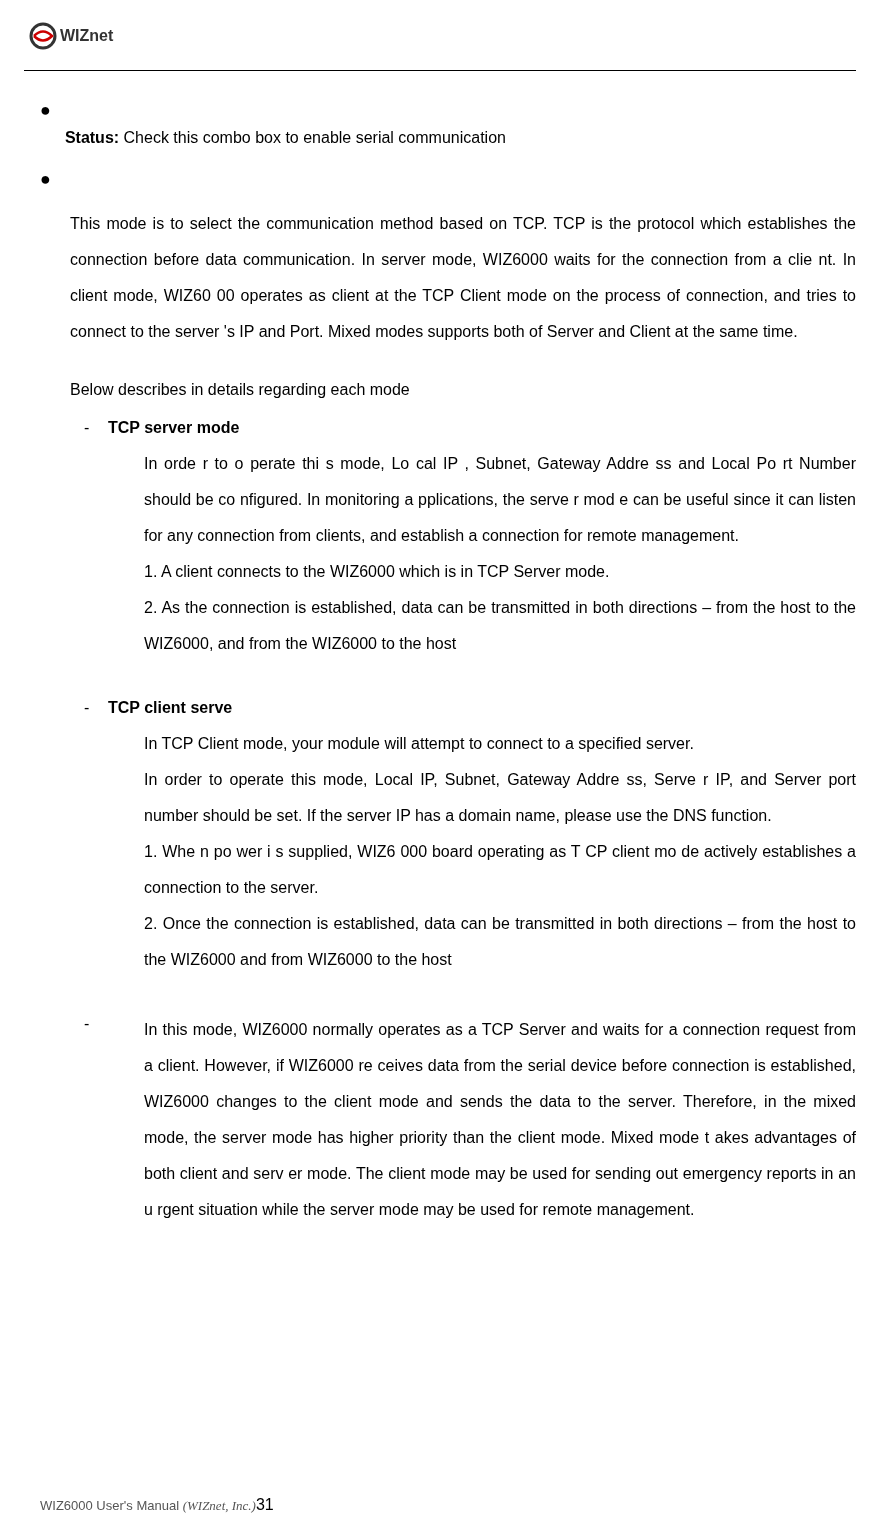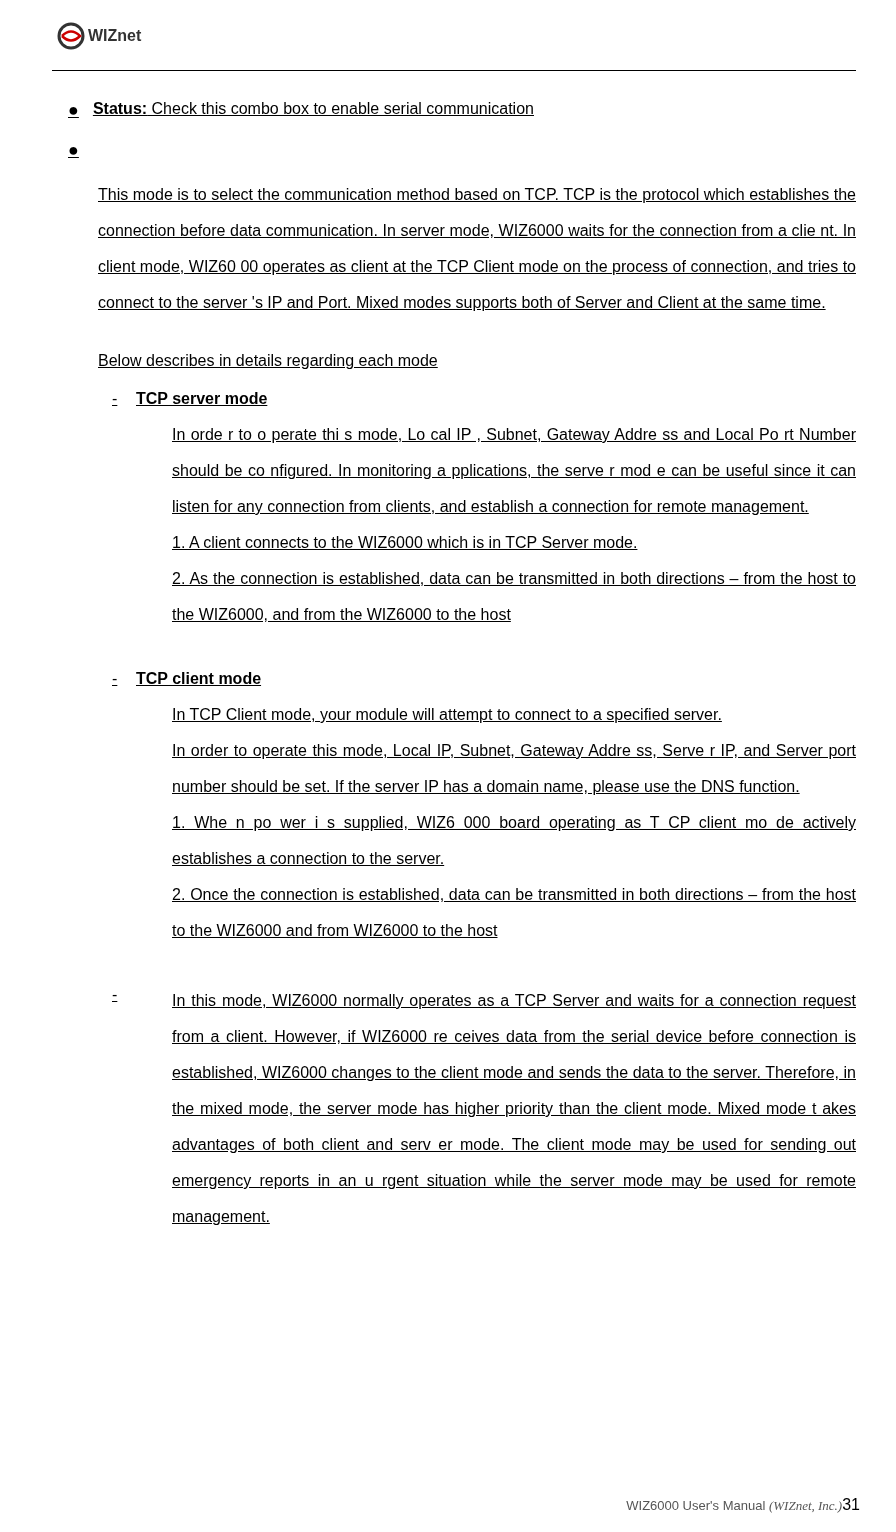--- a/index.html
+++ b/index.html
@@ -6,22 +6,21 @@
       margin: 0;
       padding: 0;
       font-family: Arial, Helvetica, sans-serif;
       background: #fff;
       width: 896px;
       height: 1532px;
       position: relative;
       box-sizing: border-box;
     }
     .page {
-      padding: 20px 40px 60px 52px;
-      text-decoration: underline;
+      padding: 20px 40px 60px 24px;
     }
     .logo-area {
       display: flex;
       align-items: center;
       margin-bottom: 10px;
     }
     .logo-svg {
       width: 140px;
       height: 40px;
     }
@@ -38,20 +37,21 @@
     }
     .bullet-dot {
       font-size: 18px;
       line-height: 22px;
       margin-right: 14px;
       margin-top: 2px;
     }
     .bullet-text {
       font-size: 16px;
       line-height: 24px;
+      margin-top: 29px;
     }
     .bold {
       font-weight: bold;
     }
     .mode-body {
       margin-left: 46px;
       font-size: 16px;
       line-height: 36px;
       text-align: justify;
     }
@@ -83,21 +83,21 @@
       line-height: 36px;
       text-align: justify;
       margin-left: 36px;
     }
     .footer {
       position: absolute;
       bottom: 18px;
       left: 40px;
       right: 36px;
       display: flex;
-      justify-content: flex-end;
+      justify-content: flex-start;
       align-items: flex-end;
       font-size: 13px;
       color: #555;
     }
     .footer-left {
       font-family: "Times New Roman", serif;
       font-style: italic;
     }
     .footer-left .non-italic {
       font-style: normal;
@@ -142,21 +142,21 @@
         <div class="dash-title">TCP server mode</div>
         <div class="dash-body" style="white-space: pre-line;">In orde r to o perate thi s mode, Lo cal IP , Subnet, Gateway Addre ss and Local Po rt Number should be co nfigured. In monitoring a pplications, the serve r mod e can be useful since it can listen for any connection from clients, and establish a connection for remote management.
 1. A client connects to the WIZ6000 which is in TCP Server mode.
 2. As the connection is established, data can be transmitted in both directions – from the host to the WIZ6000, and from the WIZ6000 to the host</div>
       </div>
     </div>
 
     <div class="dash-item" style="margin-top:34px">
       <div class="dash-marker">-</div>
       <div class="dash-content">
-        <div class="dash-title">TCP client mode</div>
+        <div class="dash-title">TCP client serve</div>
         <div class="dash-body" style="white-space: pre-line;">In TCP Client mode, your module will attempt to connect to a specified server.
 In order to operate this mode, Local IP, Subnet, Gateway Addre ss, Serve r IP, and Server port number should be set. If the server IP has a domain name, please use the DNS function.
 1. Whe n po wer i s supplied, WIZ6 000 board operating as T CP client mo de actively establishes a connection to the server.
 2. Once the connection is established, data can be transmitted in both directions – from the host to the WIZ6000 and from WIZ6000 to the host</div>
       </div>
     </div>
 
     <div class="dash-item" style="margin-top:34px">
       <div class="dash-marker">-</div>
       <div class="dash-content">

